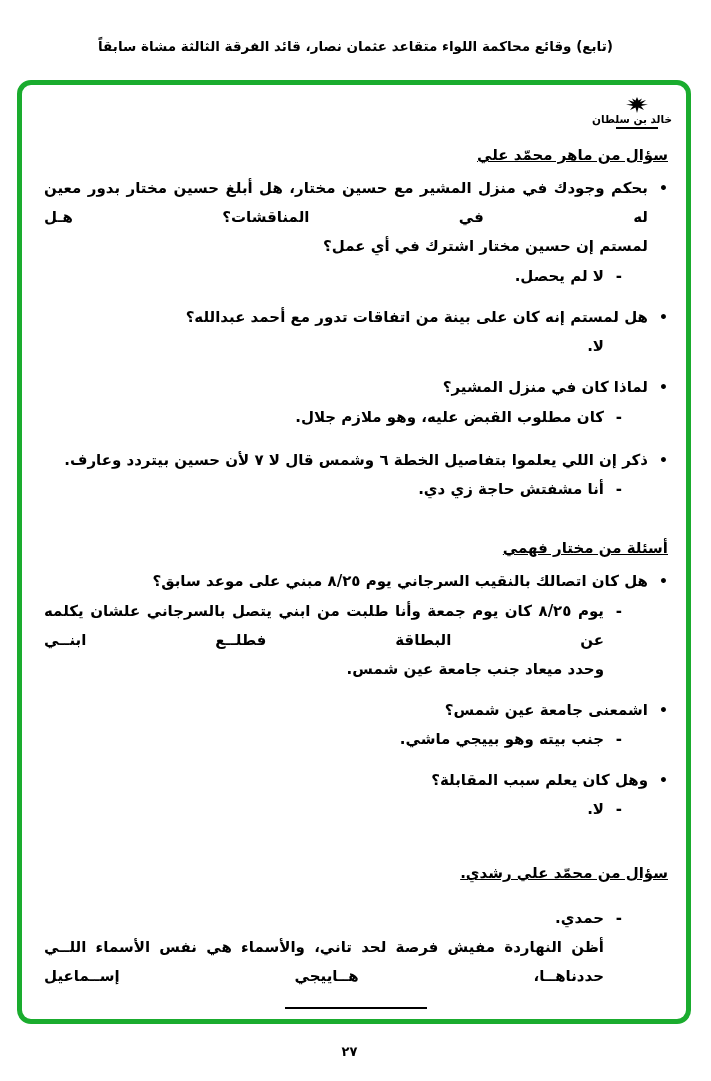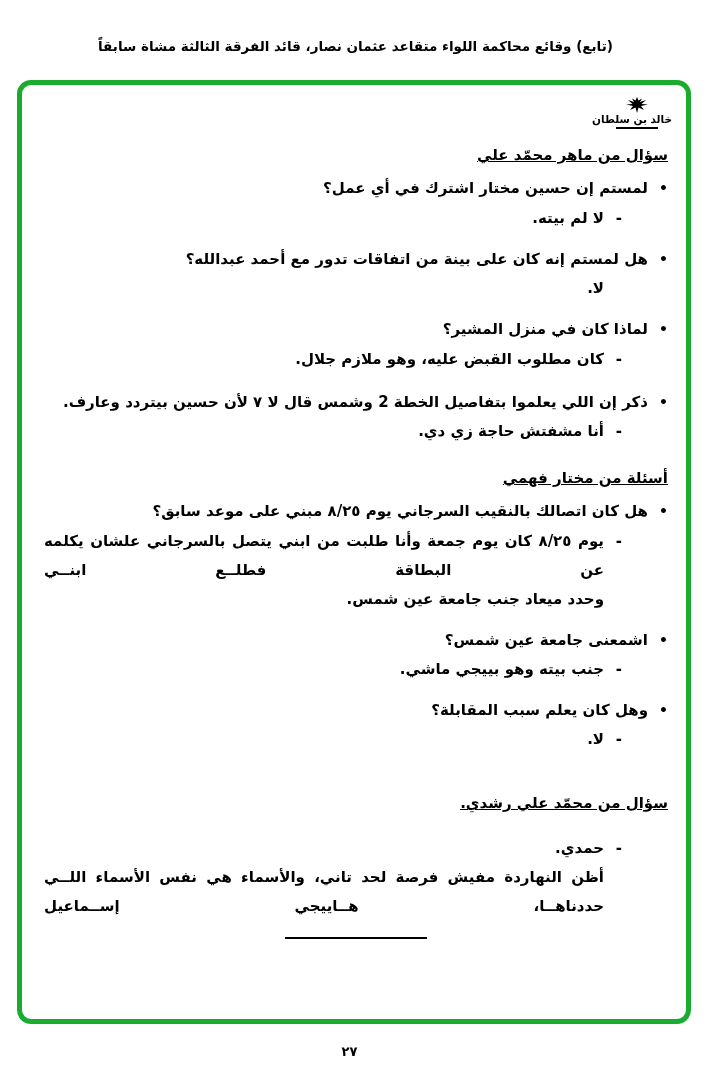--- a/index.html
+++ b/index.html
@@ -35,21 +35,21 @@
   .q .qtext{flex:1;min-width:0;}
   .ans{display:flex;padding-right:46px;}
   .ans .dash{flex:none;width:18px;}
   .ans .atext{flex:1;min-width:0;}
   .plain-ans{padding-right:64px;}
   .statement{white-space:nowrap;}
   .line{}
   .just{text-align:justify;text-align-last:justify;}
   .g0{margin-top:0;} .g1{margin-top:1px;} .g4{margin-top:4px;}
   .g12{margin-top:12px;} .g14{margin-top:14px;} .g16{margin-top:16px;}
-  .g18{margin-top:18px;} .g35{margin-top:35px;}
+  .g18{margin-top:30px;} .g35{margin-top:35px;}
   .hrule{width:142px;height:2px;background:#000;margin:16px auto 0;}
   .page-number{
     position:absolute;bottom:22px;left:0;right:12px;text-align:center;
     font-size:13px;font-weight:bold;direction:rtl;
   }
 </style>
 </head>
 <body>
 
 <div class="doc-header">(تابع) وقائع محاكمة اللواء متقاعد عثمان نصار، قائد الفرقة الثالثة مشاة سابقاً</div>
@@ -64,28 +64,29 @@
     <div class="stamp-rule"></div>
   </div>
 
   <div class="content">
 
     <div class="heading">سؤال من ماهر محمّد علي</div>
 
     <div class="q g4">
       <span class="bullet">•</span>
       <div class="qtext">
+        <div class="line just">بحكم وجودك في منزل المشير مع حسين مختار، هل أبلغ حسين مختار بدور معين له في المناقشات؟ هـل</div>
         <div class="line">لمستم إن حسين مختار اشترك في أي عمل؟</div>
       </div>
     </div>
 
     <div class="ans g1">
       <span class="dash">-</span>
       <div class="atext">
-          <div class="line">لا لم بيته.</div>
+          <div class="line">لا لم يحصل.</div>
         </div>
     </div>
 
     <div class="q g12">
       <span class="bullet">•</span>
       <div class="qtext">
           <div class="line">هل لمستم إنه كان على بينة من اتفاقات تدور مع أحمد عبدالله؟</div>
         </div>
     </div>
 
@@ -101,21 +102,21 @@
     <div class="ans g1">
       <span class="dash">-</span>
       <div class="atext">
           <div class="line">كان مطلوب القبض عليه، وهو ملازم جلال.</div>
         </div>
     </div>
 
     <div class="q g14">
       <span class="bullet">•</span>
       <div class="qtext">
-          <div class="line">ذكر إن اللي يعلموا بتفاصيل الخطة 2 وشمس قال لا ٧ لأن حسين بيتردد وعارف.</div>
+          <div class="line">ذكر إن اللي يعلموا بتفاصيل الخطة ٦ وشمس قال لا ٧ لأن حسين بيتردد وعارف.</div>
         </div>
     </div>
 
     <div class="ans g0">
       <span class="dash">-</span>
       <div class="atext">
           <div class="line">أنا مشفتش حاجة زي دي.</div>
         </div>
     </div>
 

